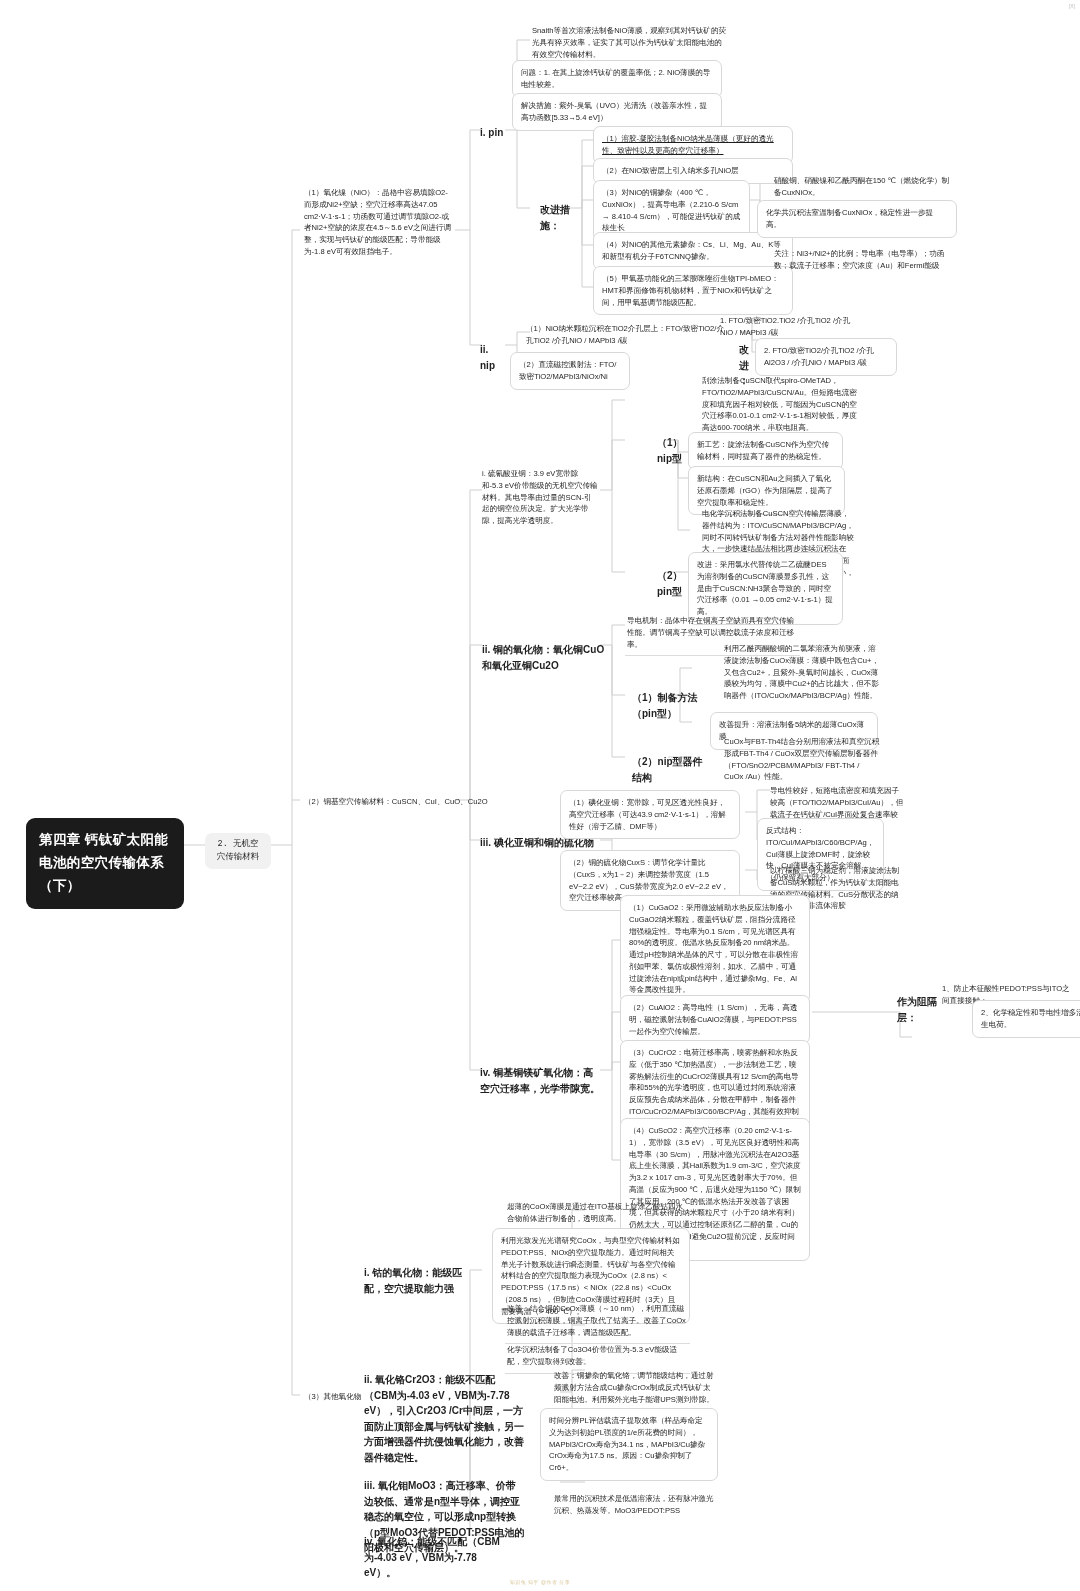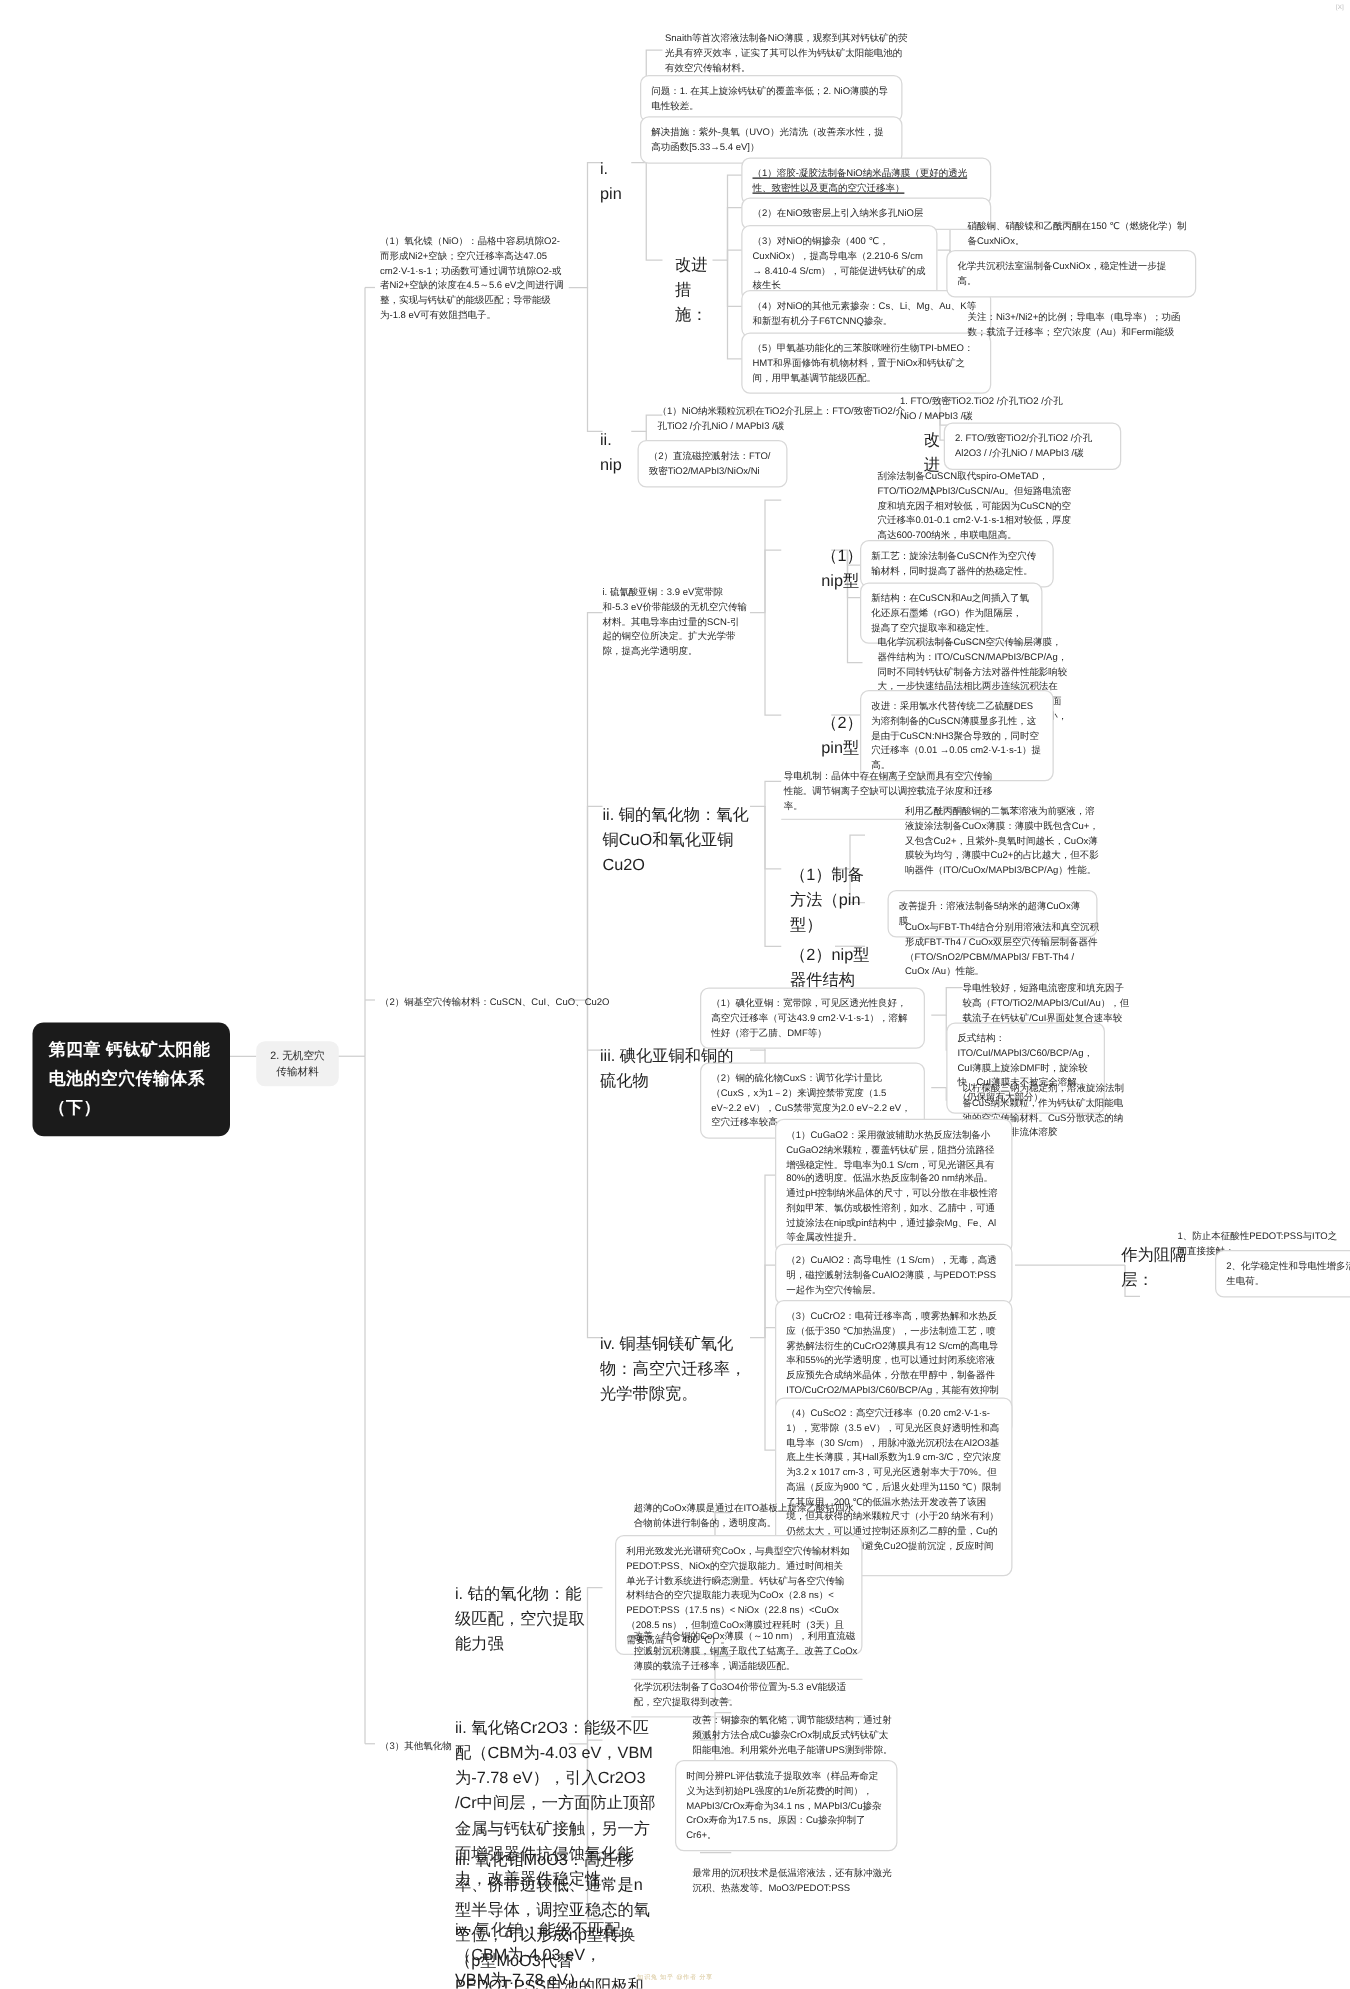--- a/index.html
+++ b/index.html
@@ -59,23 +59,24 @@
     font-size:7.6px;
     color:#1f1f1f;
     padding:3px 2px;
   }
   
   .plain.ul{
     border-bottom:1px solid #dcdcdc;
     padding-bottom:5px;
   }
   .label{
-    font-size:13px;
+    font-size:10px;
     color:#1f1f1f;
     padding:2px;
+    font-weight:bold;
   }
   .watermark{
     position:absolute;
     left:50%;
     transform:translateX(-50%);
     bottom:6px;
     font-size:5px;
     color:#d9c79a;
     letter-spacing:.5px;
   }
@@ -175,21 +176,21 @@
       <path d="M560,1392 L572,1392 L572,1370 L585,1370"></path>
       <path d="M572,1392 L572,1425 L585,1425"></path>
       <path d="M560,1482 L572,1482 L572,1482 L585,1482"></path>
     </g>
   </svg>
 
   <div class="corner">[X]</div>
 
   <div class="node root" style="left:26px;top:818px;width:158px;">第四章 钙钛矿太阳能电池的空穴传输体系（下）</div>
 
-  <div class="node lvl1" style="left:205px;top:833px;width:66px;">2. 无机空穴传输材料</div>
+  <div class="node lvl1" style="left:205px;top:833px;width:66px;font-family:Liberation Mono, monospace;">2. 无机空穴传输材料</div>
 
   <div class="node plain" style="left:302px;top:184px;width:152px;">（1）氧化镍（NiO）：晶格中容易填隙O2-而形成Ni2+空缺；空穴迁移率高达47.05 cm2·V-1·s-1；功函数可通过调节填隙O2-或者Ni2+空缺的浓度在4.5～5.6 eV之间进行调整，实现与钙钛矿的能级匹配；导带能级为-1.8 eV可有效阻挡电子。</div>
 
   <div class="node plain" style="left:530px;top:22px;width:200px;">Snaith等首次溶液法制备NiO薄膜，观察到其对钙钛矿的荧光具有猝灭效率，证实了其可以作为钙钛矿太阳能电池的有效空穴传输材料。</div>
   <div class="node card" style="left:512px;top:60px;width:210px;">问题：1. 在其上旋涂钙钛矿的覆盖率低；2. NiO薄膜的导电性较差。</div>
   <div class="node card" style="left:512px;top:93px;width:210px;">解决措施：紫外-臭氧（UVO）光清洗（改善亲水性，提高功函数[5.33→5.4 eV]）</div>
 
   <div class="node label" style="left:478px;top:123px;width:30px;">i. pin</div>
 
   <div class="node label" style="left:538px;top:200px;width:40px;">改进措施：</div>
@@ -210,21 +211,21 @@
   <div class="node label" style="left:737px;top:340px;width:22px;">改进：</div>
   <div class="node plain" style="left:718px;top:312px;width:135px;">1. FTO/致密TiO2.TiO2 /介孔TiO2 /介孔NiO / MAPbI3 /碳</div>
   <div class="node card" style="left:755px;top:338px;width:142px;">2. FTO/致密TiO2/介孔TiO2 /介孔Al2O3 / /介孔NiO / MAPbI3 /碳</div>
 
   <div class="node plain" style="left:302px;top:793px;width:230px;">（2）铜基空穴传输材料：CuSCN、CuI、CuO、Cu2O</div>
 
   <div class="node plain" style="left:480px;top:465px;width:120px;">i. 硫氰酸亚铜：3.9 eV宽带隙和-5.3 eV价带能级的无机空穴传输材料。其电导率由过量的SCN-引起的铜空位所决定。扩大光学带隙，提高光学透明度。</div>
   <div class="node plain" style="left:700px;top:372px;width:165px;">刮涂法制备CuSCN取代spiro-OMeTAD，FTO/TiO2/MAPbI3/CuSCN/Au。但短路电流密度和填充因子相对较低，可能因为CuSCN的空穴迁移率0.01-0.1 cm2·V-1·s-1相对较低，厚度高达600-700纳米，串联电阻高。</div>
   <div class="node label" style="left:655px;top:433px;width:40px;">（1）nip型</div>
   <div class="node card" style="left:688px;top:432px;width:155px;">新工艺：旋涂法制备CuSCN作为空穴传输材料，同时提高了器件的热稳定性。</div>
-  <div class="node card" style="left:688px;top:466px;width:146px;">新结构：在CuSCN和Au之间插入了氧化还原石墨烯（rGO）作为阻隔层，提高了空穴提取率和稳定性。</div>
+  <div class="node card" style="left:688px;top:466px;width:157px;">新结构：在CuSCN和Au之间插入了氧化还原石墨烯（rGO）作为阻隔层，提高了空穴提取率和稳定性。</div>
   <div class="node plain" style="left:700px;top:505px;width:158px;">电化学沉积法制备CuSCN空穴传输层薄膜，器件结构为：ITO/CuSCN/MAPbI3/BCP/Ag，同时不同转钙钛矿制备方法对器件性能影响较大，一步快速结晶法相比两步连续沉积法在CuSCN基底上制备钙钛矿晶具有更小的表面粗糙度，开启电压高，开启界面缺陷电阻小，器件的填充因子更高。</div>
   <div class="node label" style="left:655px;top:566px;width:40px;">（2）pin型</div>
   <div class="node card" style="left:688px;top:552px;width:155px;">改进：采用氯水代替传统二乙硫醚DES为溶剂制备的CuSCN薄膜显多孔性，这是由于CuSCN:NH3聚合导致的，同时空穴迁移率（0.01 →0.05 cm2·V-1·s-1）提高。</div>
 
   <div class="node label" style="left:480px;top:640px;width:130px;">ii. 铜的氧化物：氧化铜CuO和氧化亚铜Cu2O</div>
   <div class="node plain ul" style="left:625px;top:612px;width:175px;">导电机制：晶体中存在铜离子空缺而具有空穴传输性能。调节铜离子空缺可以调控载流子浓度和迁移率。</div>
   <div class="node label" style="left:630px;top:688px;width:75px;">（1）制备方法（pin型）</div>
   <div class="node plain" style="left:722px;top:640px;width:160px;">利用乙酰丙酮酸铜的二氯苯溶液为前驱液，溶液旋涂法制备CuOx薄膜：薄膜中既包含Cu+，又包含Cu2+，且紫外-臭氧时间越长，CuOx薄膜较为均匀，薄膜中Cu2+的占比越大，但不影响器件（ITO/CuOx/MAPbI3/BCP/Ag）性能。</div>
   <div class="node card" style="left:710px;top:712px;width:168px;">改善提升：溶液法制备5纳米的超薄CuOx薄膜</div>
   <div class="node label" style="left:630px;top:752px;width:80px;">（2）nip型器件结构</div>

